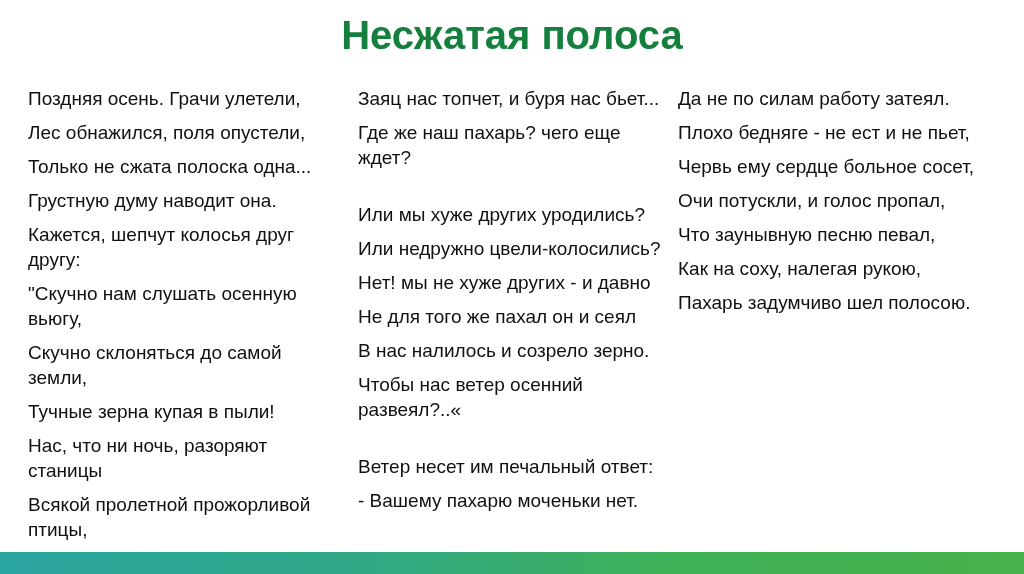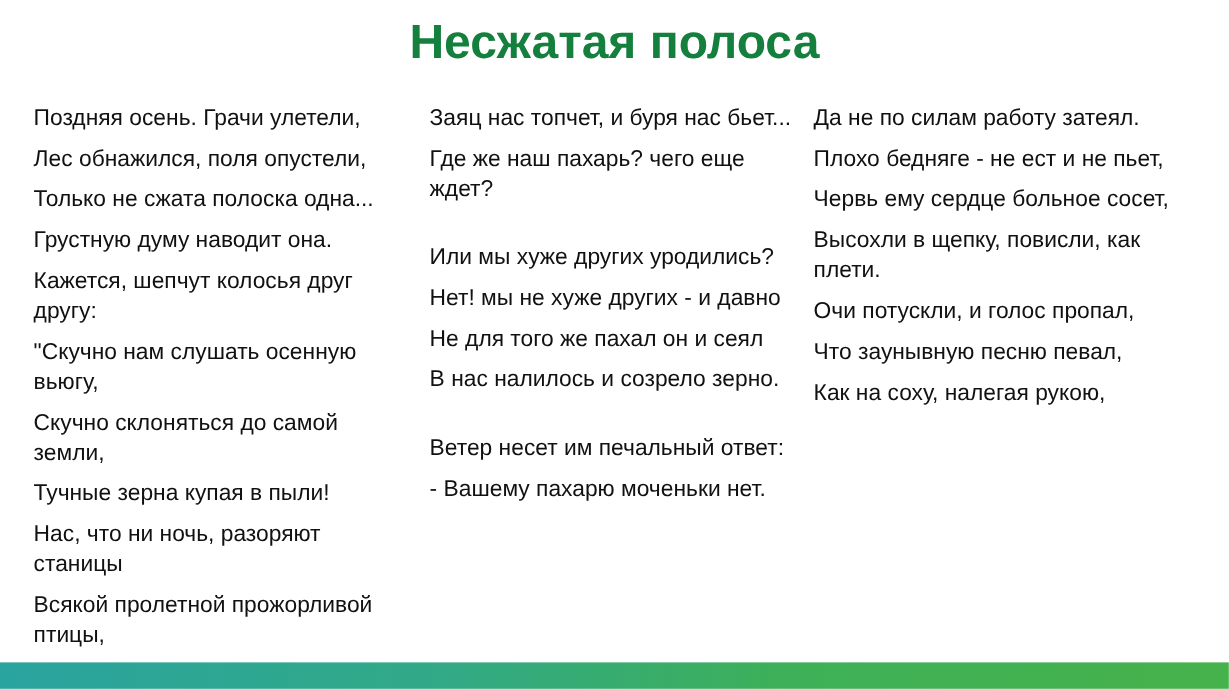--- a/index.html
+++ b/index.html
@@ -81,34 +81,36 @@
       <p class="poem-line">Всякой пролетной прожорливой
 птицы,</p>
     </div>
 
   <div class="poem-col poem-col-2">
       <p class="poem-line">Заяц нас топчет, и буря нас бьет...</p>
       <p class="poem-line">Где же наш пахарь? чего еще
 ждет?</p>
       <p class="poem-spacer"></p>
       <p class="poem-line">Или мы хуже других уродились?</p>
+      <p class="poem-line">Или недружно цвели-колосились?</p>
       <p class="poem-line">Нет! мы не хуже других - и давно</p>
       <p class="poem-line">Не для того же пахал он и сеял</p>
       <p class="poem-line">В нас налилось и созрело зерно.</p>
+      <p class="poem-line">Чтобы нас ветер осенний
+развеял?..«</p>
       <p class="poem-spacer"></p>
       <p class="poem-line">Ветер несет им печальный ответ:</p>
       <p class="poem-line">- Вашему пахарю моченьки нет.</p>
     </div>
 
   <div class="poem-col poem-col-3">
       <p class="poem-line">Да не по силам работу затеял.</p>
       <p class="poem-line">Плохо бедняге - не ест и не пьет,</p>
       <p class="poem-line">Червь ему сердце больное сосет,</p>
-      <p class="poem-line">Высохли в щепку, повисли, как
-плети.</p>
       <p class="poem-line">Очи потускли, и голос пропал,</p>
       <p class="poem-line">Что заунывную песню певал,</p>
       <p class="poem-line">Как на соху, налегая рукою,</p>
+      <p class="poem-line">Пахарь задумчиво шел полосою.</p>
     </div>
 
   <div class="footer-bar" style="background: linear-gradient(90deg, rgb(42, 164, 159) 0%, rgb(49, 169, 135) 35%, rgb(62, 176, 87) 65%, rgb(70, 178, 75) 100%);"></div>
 
 </div>
 
 </body></html>

